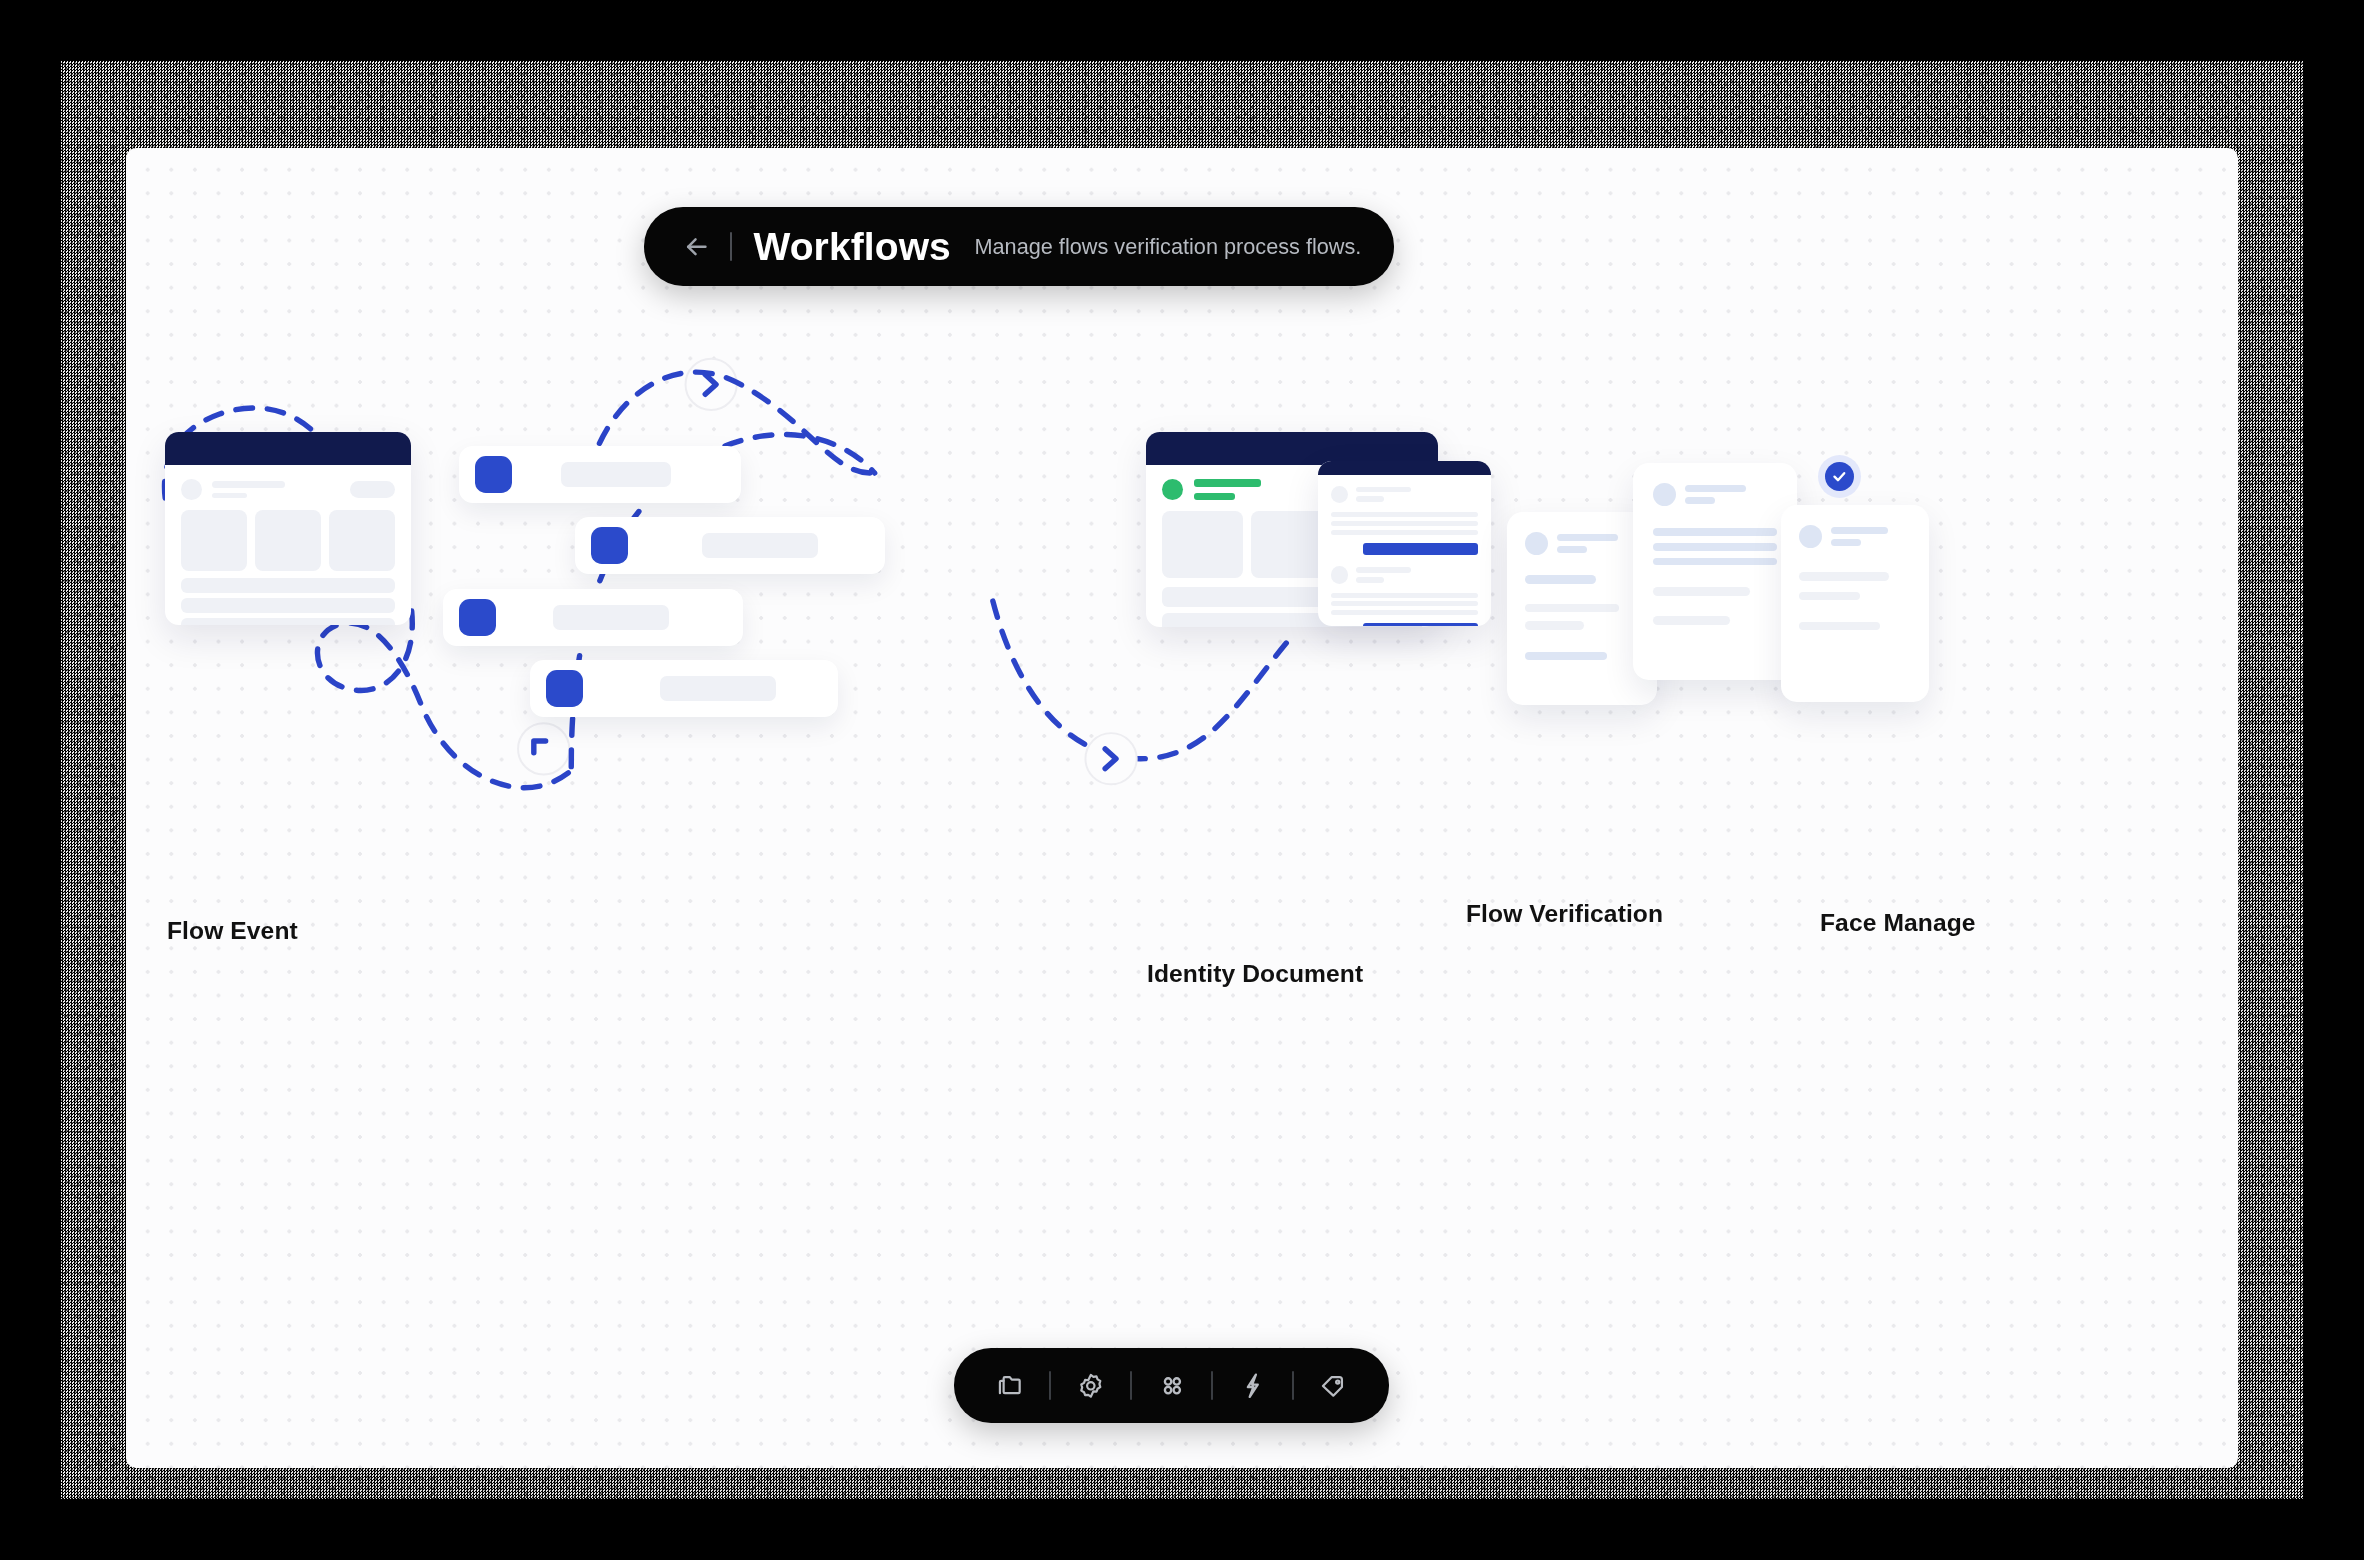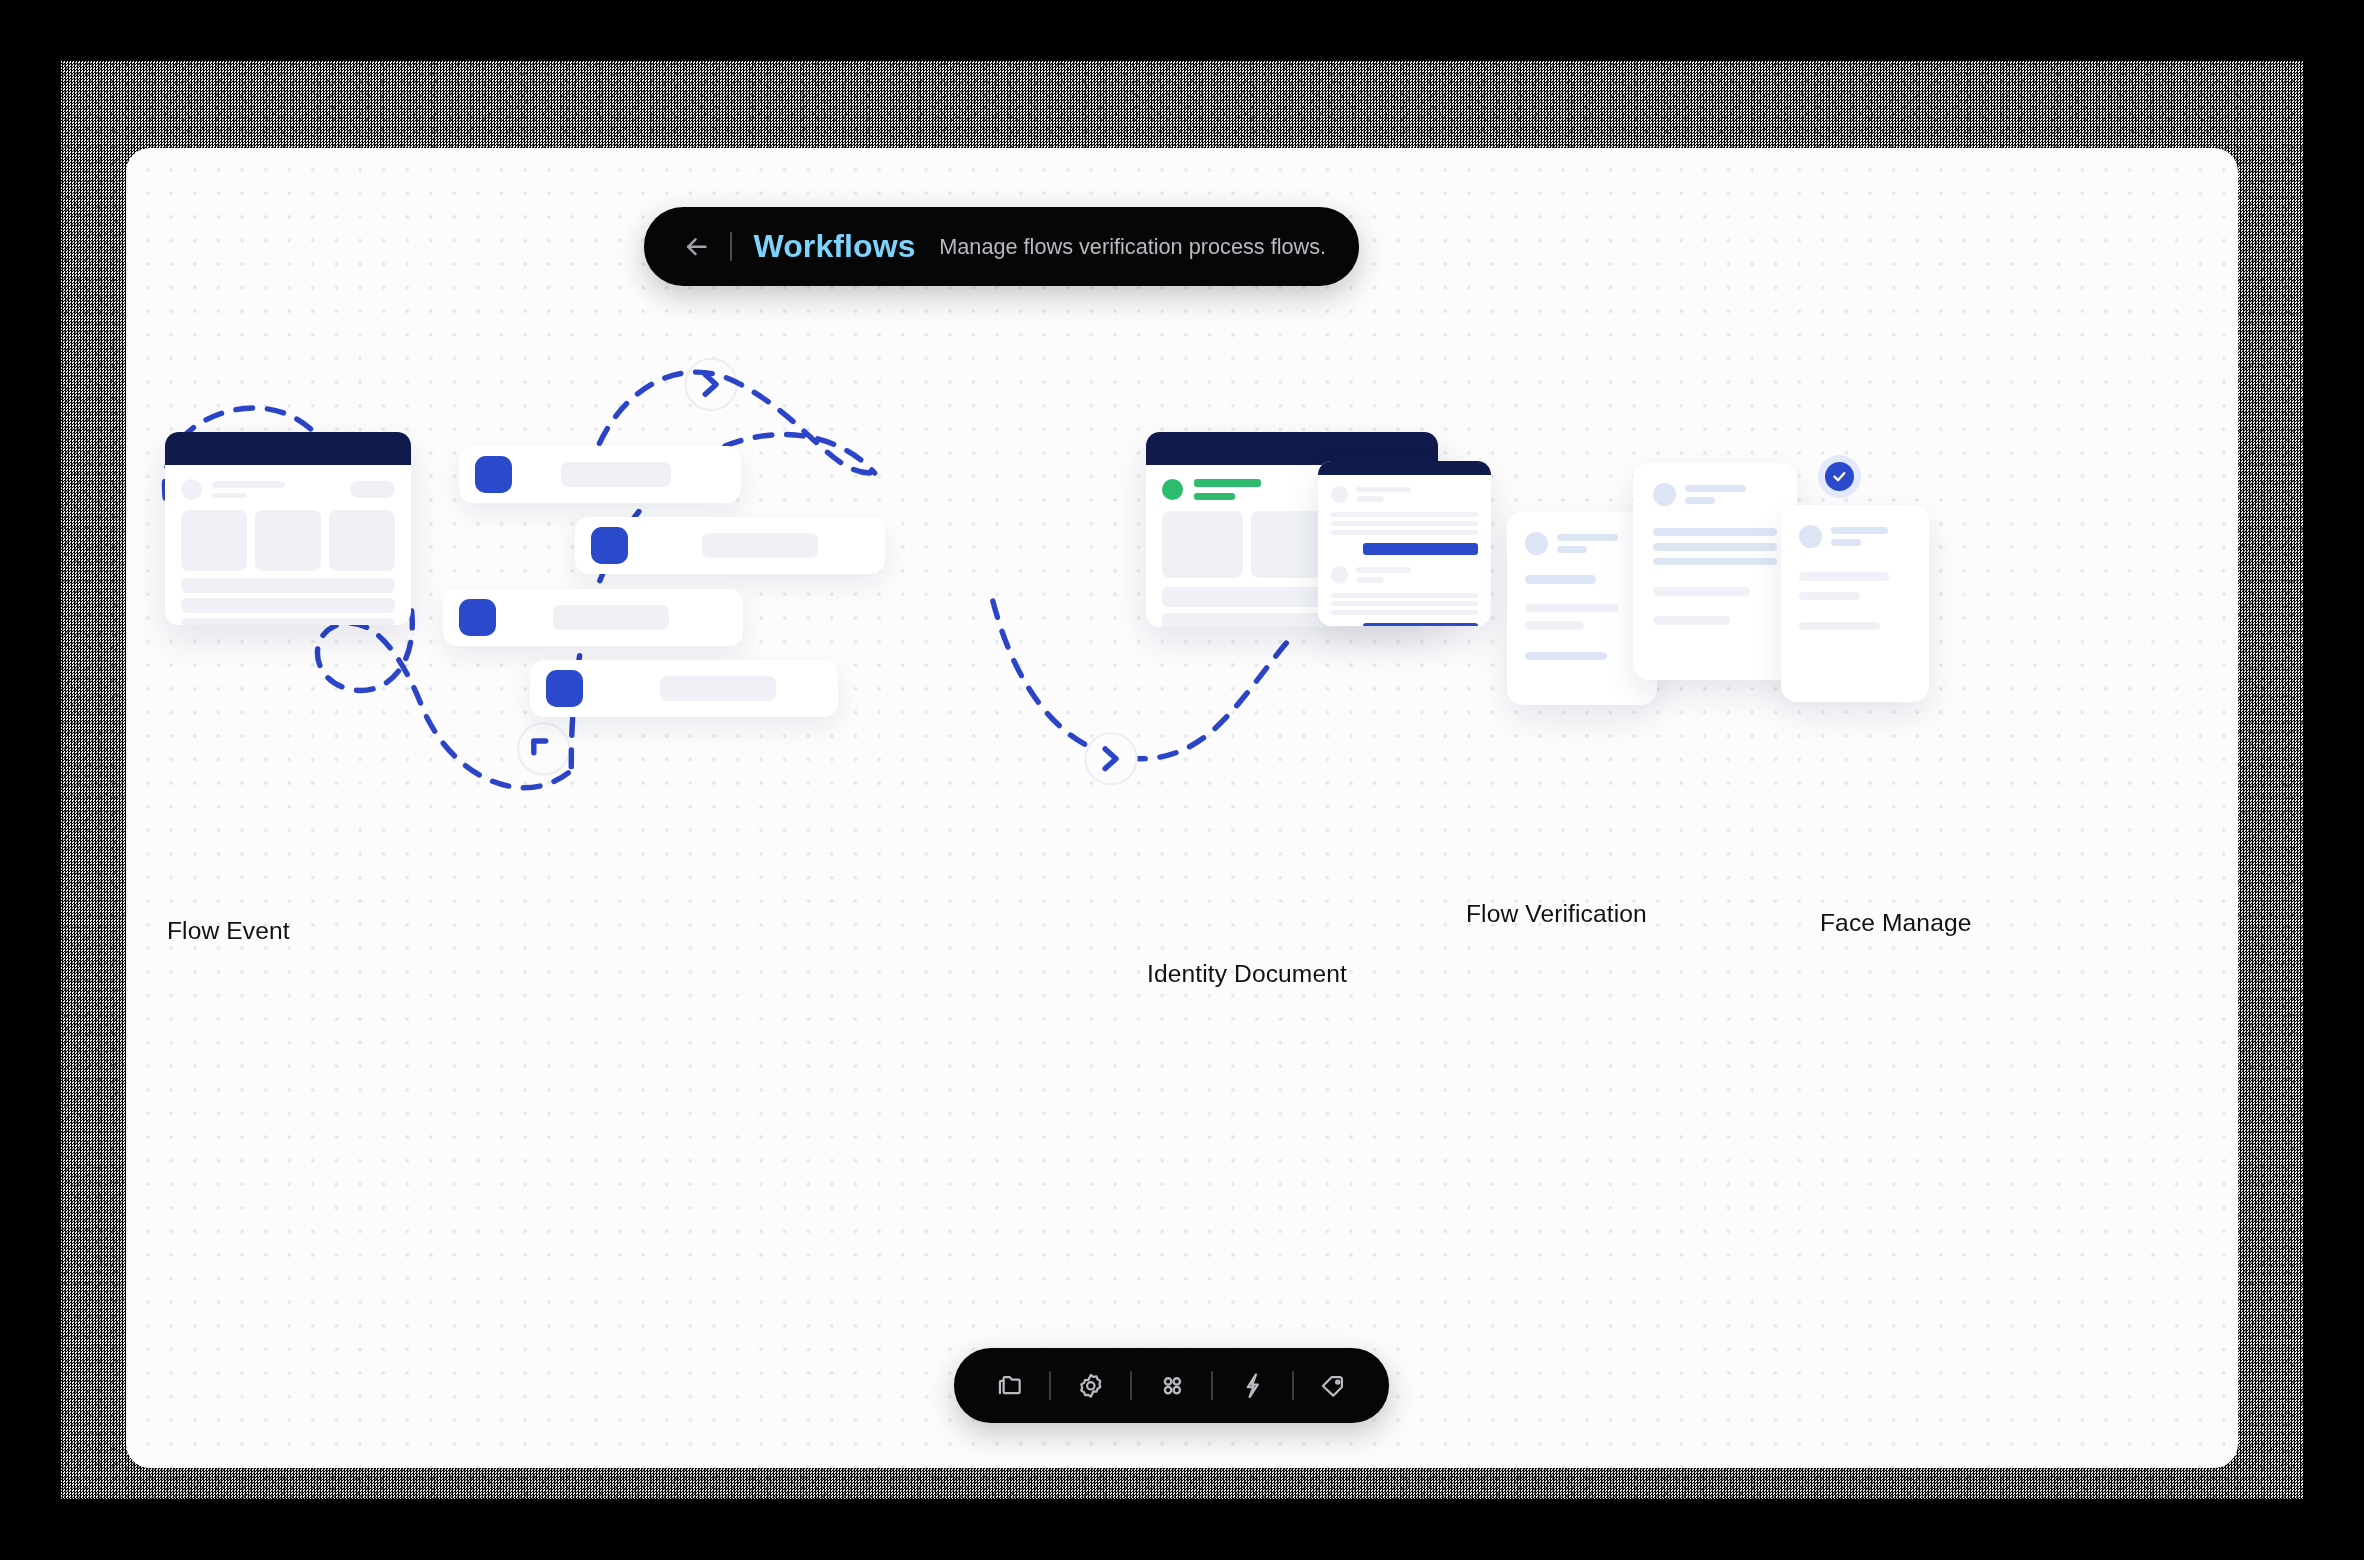--- a/index.html
+++ b/index.html
@@ -25,40 +25,41 @@
       radial-gradient(circle at 73% 17%, #000 0 1px, transparent 1.4px),
       radial-gradient(circle at 89% 82%, #000 0 1px, transparent 1.4px),
       radial-gradient(circle at 54% 44%, #000 0 1px, transparent 1.4px);
     background-size:12.8px 10.8px,16.7px 12.8px,10.8px 16.7px,18.7px 14.8px,6.9px 8.9px;
     opacity:.55;
   }
 
   
   #canvas{
     position:absolute;left:126px;top:148px;width:2112px;height:1320px;
-    background:#fcfcfd;border-radius:24px;overflow:hidden;
+    background:#fcfcfd;border-radius:10px;overflow:hidden;
     box-shadow:0 29.6px 79px rgba(0,0,0,.10);
+    font-weight:bold;
   }
   #dots{
     position:absolute;inset:0;
     background-image:radial-gradient(circle, #e9e9ec 1.6px, transparent 1.7px);
     background-size:23.6px 23.6px;background-position:9.9px 9.9px;
   }
 
   
   .header-pill{
     position:absolute;left:644px;top:207px;height:79px;
     display:flex;align-items:center;gap:0;
     background:#060606;border-radius:39px;padding:0 33px;
     box-shadow:0 9.9px 29.6px rgba(0,0,0,.22);
   }
   .back-arrow{width:39px;height:39px;display:flex;align-items:center;justify-content:center;
     color:#9ea3ab;cursor:pointer;}
   .hdr-div{width:2px;height:29.6px;background:#4a4d53;margin:0 21.7px 0 13.8px;border-radius:1px;}
-  .hdr-title{color:#7dd3fc;font-size:32px;font-weight:700;letter-spacing:0.1px;white-space:nowrap;}
+  .hdr-title{color:#ffffff;font-size:39px;font-weight:700;letter-spacing:0.1px;white-space:nowrap;}
   .hdr-sub{color:#b6bac1;font-size:21.7px;margin-left:23.6px;white-space:nowrap;}
 
   
   .dock{
     position:absolute;left:954px;top:1348px;height:75px;
     display:flex;align-items:center;background:#060606;border-radius:37px;padding:0 25.6px;
     box-shadow:0 9.9px 29.6px rgba(0,0,0,.22);
   }
   .dock-btn{width:61px;height:61px;display:flex;align-items:center;justify-content:center;
     color:#b9bcc2;cursor:pointer;}

